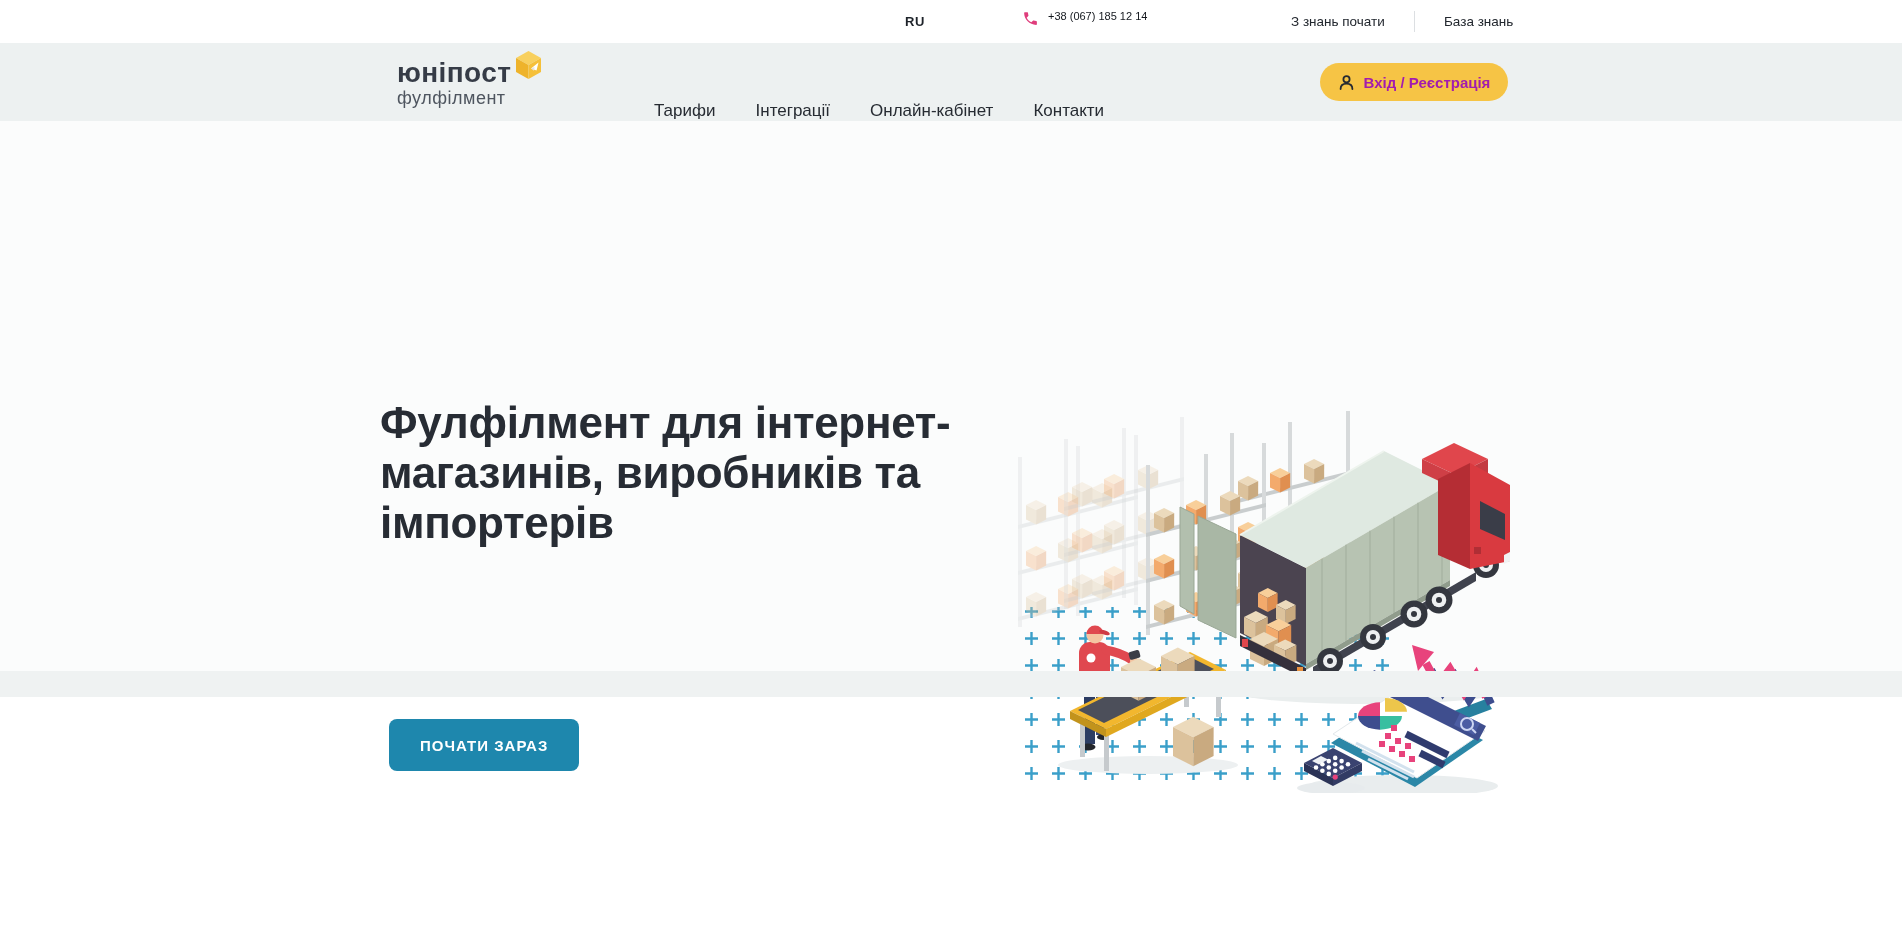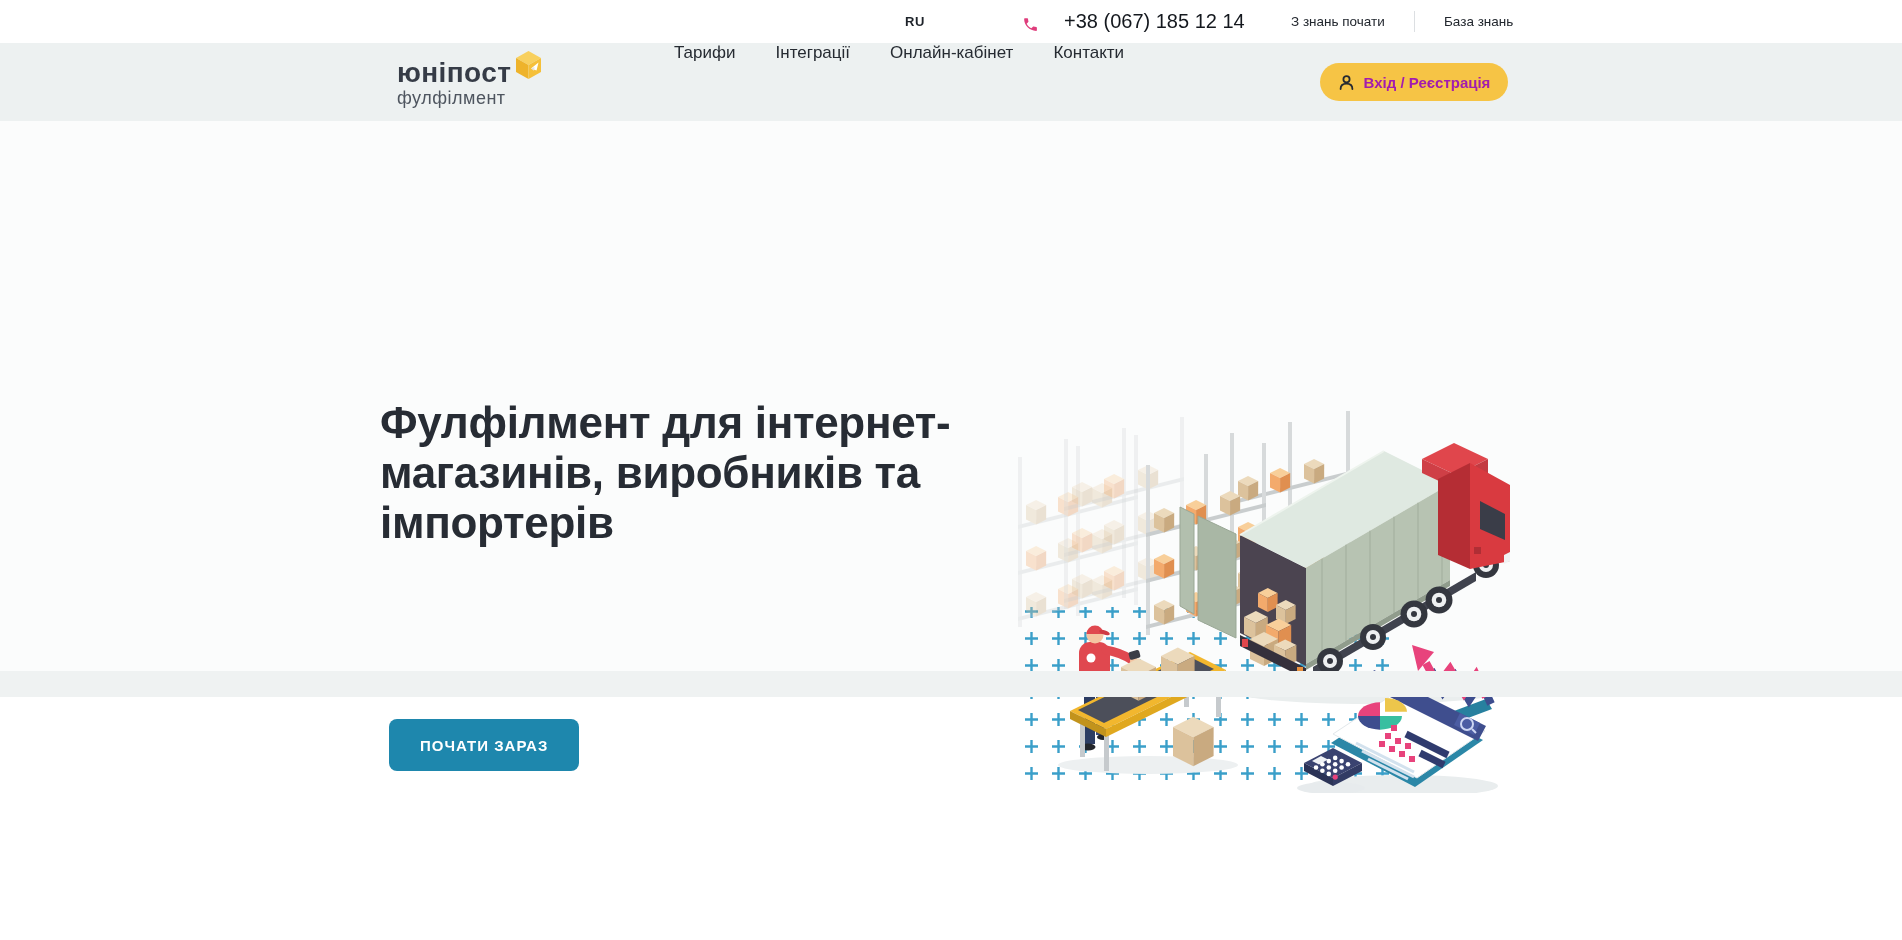--- a/index.html
+++ b/index.html
@@ -2,33 +2,33 @@
 <html><head>
 <meta charset="utf-8">
 <style>
   html,body{margin:0;padding:0;background:#fff;}
   body{font-family:"Liberation Sans", sans-serif; -webkit-font-smoothing:antialiased;}
   .stage{position:relative;width:1902px;height:940px;overflow:hidden;background:#fff;}
 
   
   .topbar{position:absolute;top:0;left:0;right:0;height:49px;background:#ffffff;}
   .ru{position:absolute;left:905px;top:14px;font-size:13px;font-weight:700;color:#1e232a;letter-spacing:.5px;cursor:pointer;}
-  .phone{position:absolute;left:1022px;top:10px;display:flex;align-items:flex-end;gap:25px;font-size:20px;font-weight:500;color:#14181e;cursor:pointer;}
+  .phone{position:absolute;left:1022px;top:10px;display:flex;align-items:flex-start;gap:9px;font-size:11px;font-weight:500;color:#14181e;cursor:pointer;}
   .tlink{position:absolute;top:14px;font-size:13.5px;color:#22272e;cursor:pointer;}
   .tlink.start{left:1291px;}
   .tlink.kb{left:1444px;}
   .tdiv{position:absolute;left:1414px;top:11px;width:1px;height:21px;background:#dcdfe2;}
 
   
   .header{position:absolute;top:43px;left:0;right:0;height:78px;background:#edf1f1;}
   .logo{position:absolute;left:397px;top:16px;cursor:pointer;width:150px;}
   .logo-title{font-size:28px;font-weight:800;color:#363c47;letter-spacing:.4px;line-height:28px;}
   .logo-sub{font-size:18px;color:#4e555f;letter-spacing:.5px;margin-top:1px;}
   .logo-cube{position:absolute;left:118px;top:-8px;}
-  .nav{position:absolute;left:674px;top:0;height:78px;display:flex;align-items:flex-start;gap:40px;}
+  .nav{position:absolute;left:654px;top:0;height:78px;display:flex;align-items:flex-end;gap:40px;}
   .nav-item{font-size:17px;color:#262b32;cursor:pointer;white-space:nowrap;}
   .login{position:absolute;left:1320px;top:20px;width:188px;height:38px;border:none;border-radius:19px;
          background:#f6c445;display:flex;align-items:center;justify-content:center;gap:9px;
          font-family:inherit;font-size:15px;font-weight:700;color:#a21caf;cursor:pointer;}
 
   
   .hero{position:absolute;top:121px;left:0;right:0;height:576px;background:#fbfcfc;}
   .hero-title{position:absolute;left:380px;top:277px;width:660px;margin:0;
               font-size:44px;line-height:50px;font-weight:800;color:#272c34;letter-spacing:-.3px;}
   .hero-desc{position:absolute;left:380px;top:488px;width:505px;margin:0;

